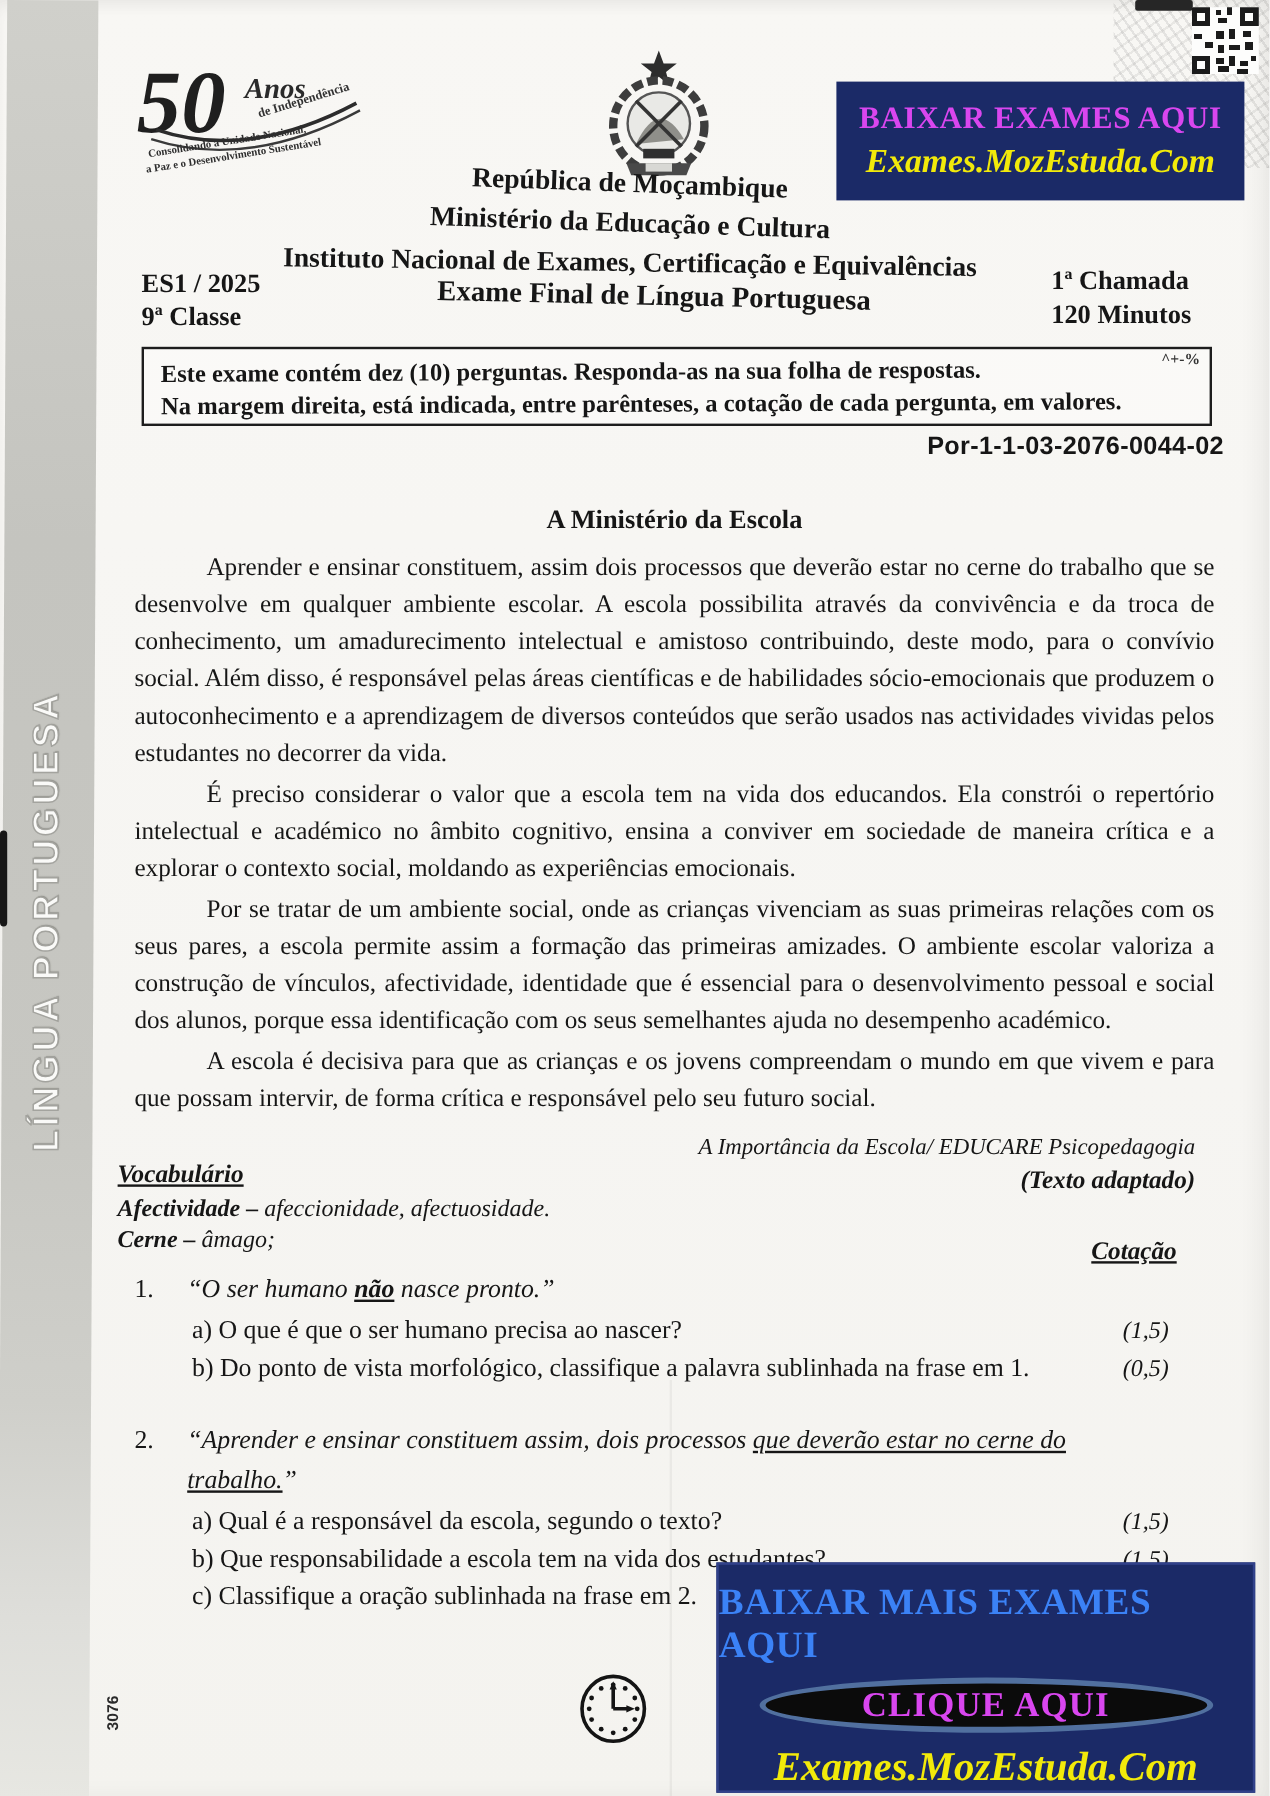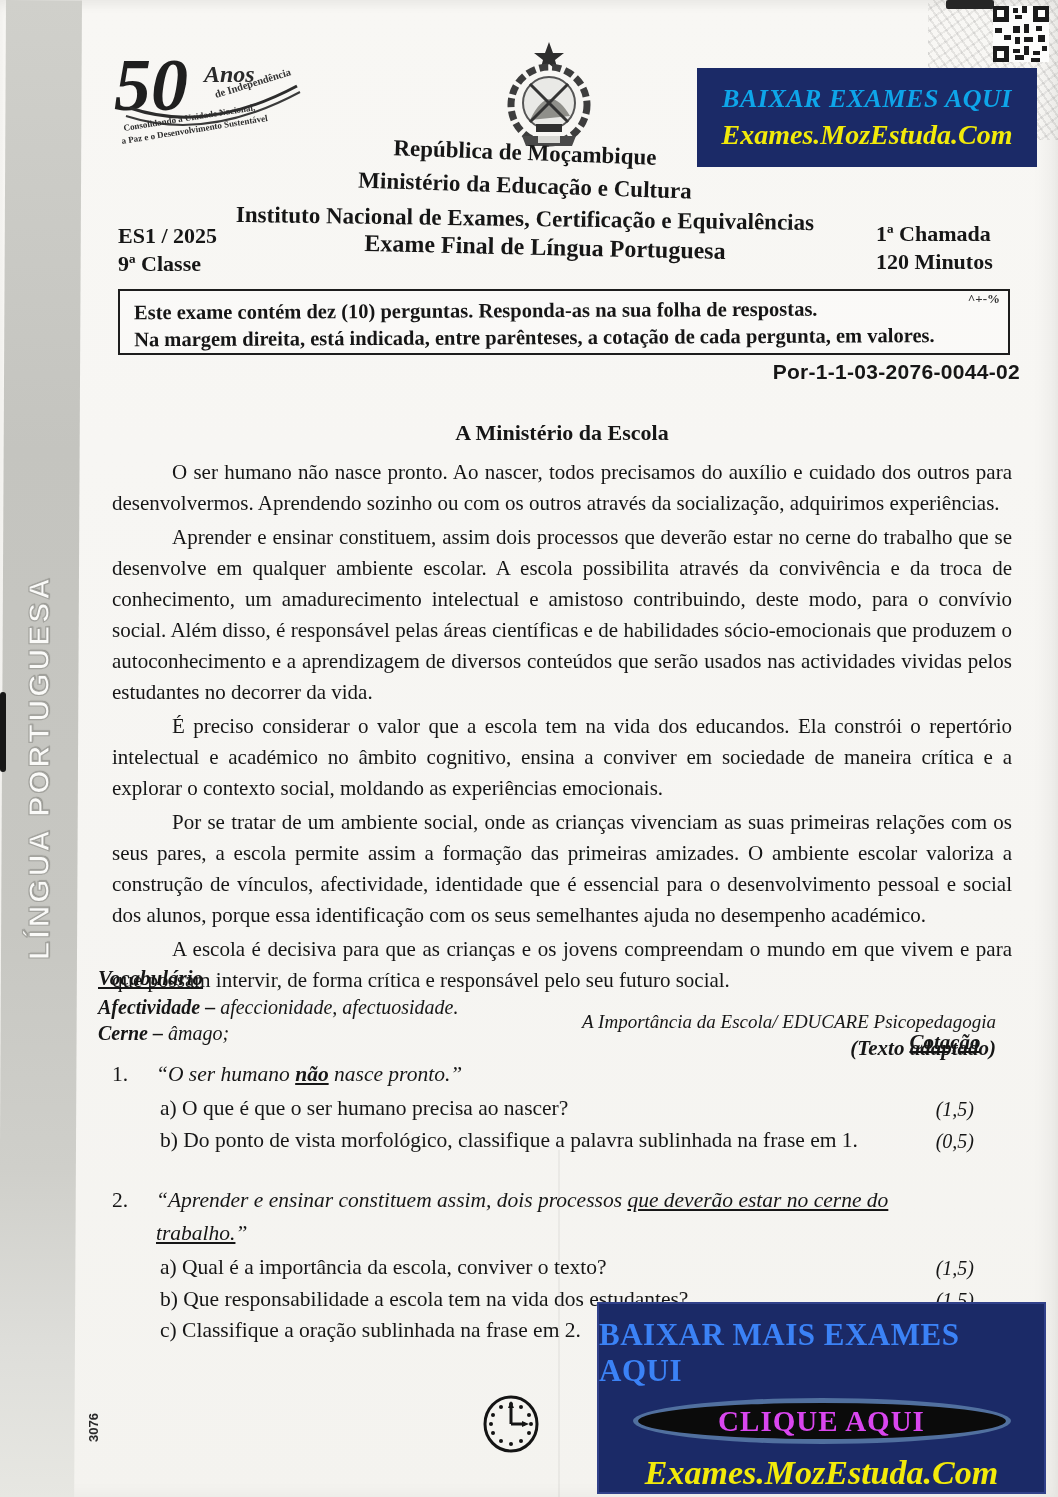--- a/index.html
+++ b/index.html
@@ -30,21 +30,21 @@
   .hatch{position:absolute; left:928px; top:0; width:130px; height:140px;
     background:
      repeating-linear-gradient(55deg, rgba(60,60,60,0.13) 0 2px, transparent 2px 7px),
      repeating-linear-gradient(-35deg, rgba(60,60,60,0.10) 0 2px, transparent 2px 9px);
     opacity:.8;}
   .topbar-mark{position:absolute; left:946px; top:0; width:48px; height:9px; background:#262626; border-radius:2px;}
   .qr{position:absolute; left:993px; top:6px;}
 
   .banner-top{position:absolute; left:697px; top:68px; width:340px; height:99px;
     background:#1b2a67; display:flex; flex-direction:column; align-items:center; justify-content:center; gap:5px; z-index:3;}
-  .tb-title{color:#0ea5e9; font-weight:bold; font-size:26px; letter-spacing:0.5px;font-style:italic;}
+  .tb-title{color:#d946ef; font-weight:bold; font-size:26px; letter-spacing:0.5px;}
   .tb-url{color:#f2ea0a; font-weight:bold; font-style:italic; font-size:28px;}
 
   .org{position:absolute; left:145px; top:140px; width:760px; text-align:center; font-weight:bold;}
   .org-line1{font-size:23px; transform:rotate(2.1deg); margin-bottom:7px;}
   .org-line2{font-size:23px; transform:rotate(1.9deg); margin-bottom:7px;}
   .org-line3{font-size:23px; transform:rotate(0.8deg);}
   .id-left{position:absolute; left:118px; top:222px; font-weight:bold; font-size:22px; line-height:28px;}
   .exam-title{position:absolute; left:285px; top:234px; width:520px; text-align:center; font-weight:bold; font-size:24px; transform:rotate(1.3deg);}
   .id-right{position:absolute; left:876px; top:220px; font-weight:bold; font-size:22px; line-height:28px;}
 
@@ -191,21 +191,20 @@
     <div class="box-inner">
       <div>Este exame contém dez (10) perguntas. Responda-as na sua folha de respostas.</div>
       <div>Na margem direita, está indicada, entre parênteses, a cotação de cada pergunta, em valores.</div>
     </div>
   </div>
 
   <div class="doc-code">Por-1-1-03-2076-0044-02</div>
 
   <div class="reading">
     <h3 class="rtitle">A Ministério da Escola</h3>
-    <p class="para">O ser humano não nasce pronto. Ao nascer, todos precisamos do auxílio e cuidado dos outros para desenvolvermos. Aprendendo sozinho ou com os outros através da socialização, adquirimos experiências.</p>
     <p class="para">Aprender e ensinar constituem, assim dois processos que deverão estar no cerne do trabalho que se desenvolve em qualquer ambiente escolar. A escola possibilita através da convivência e da troca de conhecimento, um amadurecimento intelectual e amistoso contribuindo, deste modo, para o convívio social. Além disso, é responsável pelas áreas científicas e de habilidades sócio-emocionais que produzem o autoconhecimento e  a aprendizagem  de diversos conteúdos que serão usados nas  actividades vividas pelos estudantes no decorrer da vida.</p>
     <p class="para">É preciso considerar o valor que a escola tem na vida dos educandos. Ela constrói o repertório intelectual e académico no âmbito cognitivo, ensina a conviver em sociedade de maneira crítica e a explorar o contexto social, moldando as experiências emocionais.</p>
     <p class="para">Por se tratar de um ambiente social, onde as crianças vivenciam as suas primeiras relações com os seus pares, a escola permite assim a  formação das primeiras amizades. O ambiente escolar valoriza a construção de vínculos, afectividade, identidade que é essencial para o desenvolvimento pessoal e social dos alunos, porque essa identificação com os seus semelhantes ajuda no desempenho académico.</p>
     <p class="para">A escola é decisiva para que as crianças e os jovens compreendam o mundo em que vivem e para que possam intervir, de forma crítica e responsável pelo seu futuro social.</p>
     <div class="attr1">A Importância da Escola/ EDUCARE Psicopedagogia</div>
     <div class="attr2">(Texto adaptado)</div>
   </div>
 
   <div class="vocab">
     <div class="vtitle">Vocabulário</div>
@@ -235,21 +234,21 @@
         <span class="qscore">(0,5)</span>
       </div>
     </div>
 
     <div class="q">
       <div class="qhead">
         <span class="qnum">2.</span>
         <span class="qquote"><span>“Aprender e ensinar constituem assim, dois processos </span><span class="q-und">que deverão estar no cerne do trabalho.</span><span>”</span></span>
       </div>
       <div class="qitem">
-        <span>a)</span><span> Qual é a importância da escola, conviver o texto?</span>
+        <span>a)</span><span> Qual é a responsável da escola, segundo o texto?</span>
         <span class="qscore">(1,5)</span>
       </div>
       <div class="qitem">
         <span>b)</span><span> Que responsabilidade a escola tem na vida dos estudantes?</span>
         <span class="qscore">(1,5)</span>
       </div>
       <div class="qitem">
         <span>c)</span><span> Classifique a oração sublinhada na frase em 2.</span>
         <span class="qscore">(0,5)</span>
       </div>

